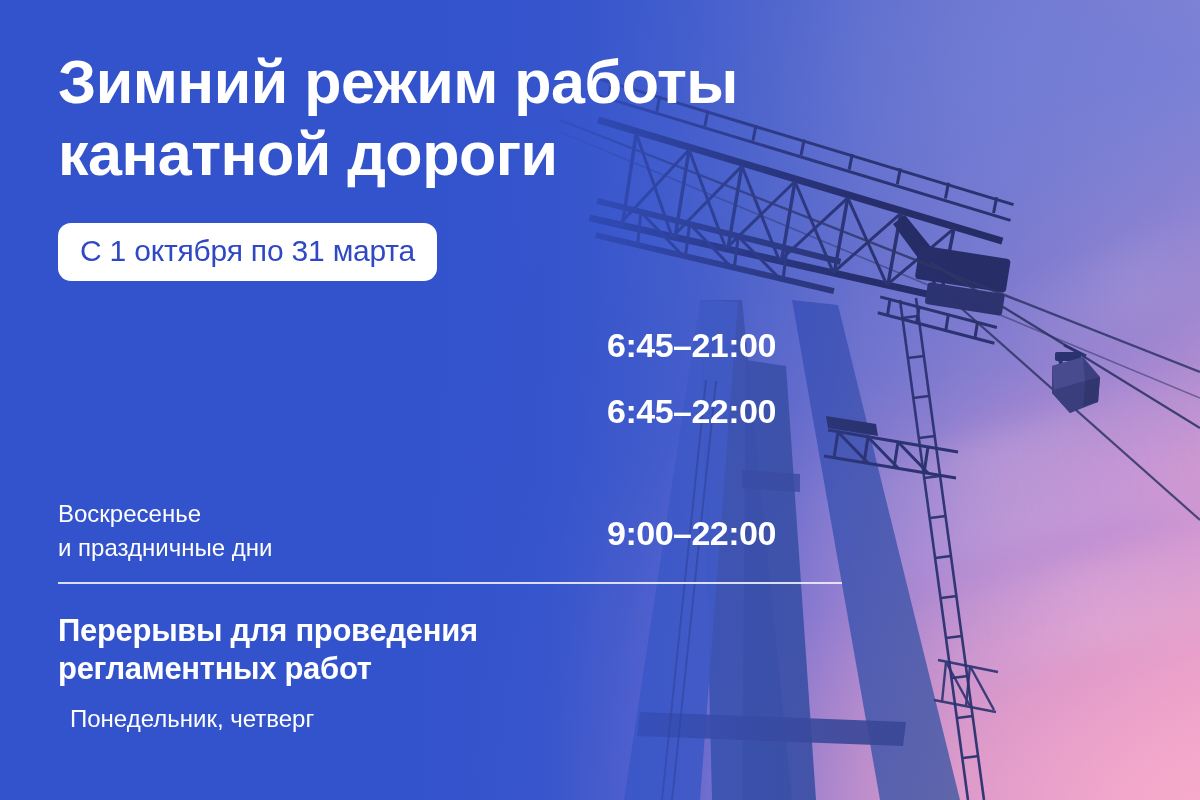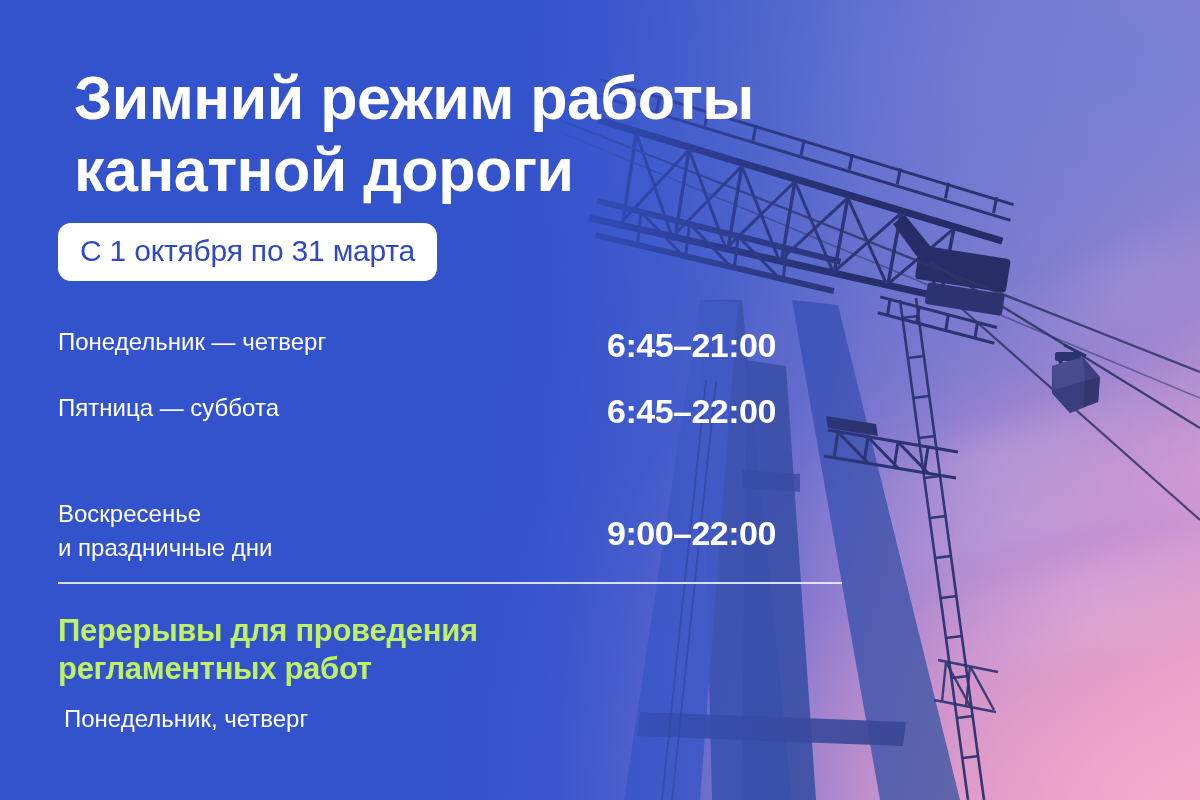--- a/index.html
+++ b/index.html
@@ -62,21 +62,21 @@
     left: 58px;
     top: 0;
     width: 820px;
     height: 800px;
   }
 
   .title {
     position: absolute;
     top: 46px;
     left: 0;
-    margin: 16px;
+    margin: 0;
     color: #ffffff;
     font-size: 61px;
     line-height: 72px;
     font-weight: bold;
     letter-spacing: -0.5px;
     white-space: pre-line;
   }
 
   .badge {
     position: absolute;
@@ -135,31 +135,31 @@
     height: 2px;
     background: #e8eaf6;
     opacity: .92;
   }
 
   .section-title {
     position: absolute;
     left: 0;
     top: 612px;
     margin: 0;
-    color: #bef264;
+    color: #ffffff;
     font-size: 31px;
     line-height: 38px;
     font-weight: bold;
     letter-spacing: -0.3px;
     white-space: pre-line;
   }
 
   .maintenance {
     position: absolute;
-    left: 6px;
+    left: 12px;
     top: 702px;
     width: 820px;
   }
 </style>
 </head>
 <body>
 
 <div class="poster">
 
   <div class="sky"></div>
@@ -333,26 +333,24 @@
   <div class="content">
 
     <h1 class="title">Зимний режим работы
 канатной дороги</h1>
 
     <div class="badge">С 1 октября по 31 марта</div>
 
     <div class="schedule">
 
       <div class="row">
-        <div class="row-day">Понедельник — четверг</div>
         <div class="row-time">6:45–21:00</div>
       </div>
 
       <div class="row">
-        <div class="row-day">Пятница — суббота</div>
         <div class="row-time">6:45–22:00</div>
       </div>
 
       <div class="row tall">
         <div class="row-day">Воскресенье
 и праздничные дни</div>
         <div class="row-time">9:00–22:00</div>
       </div>
 
     </div>

